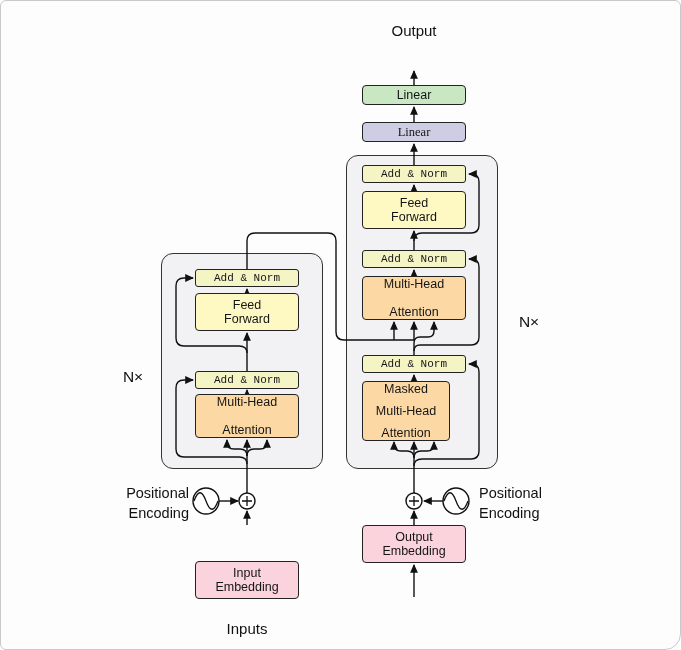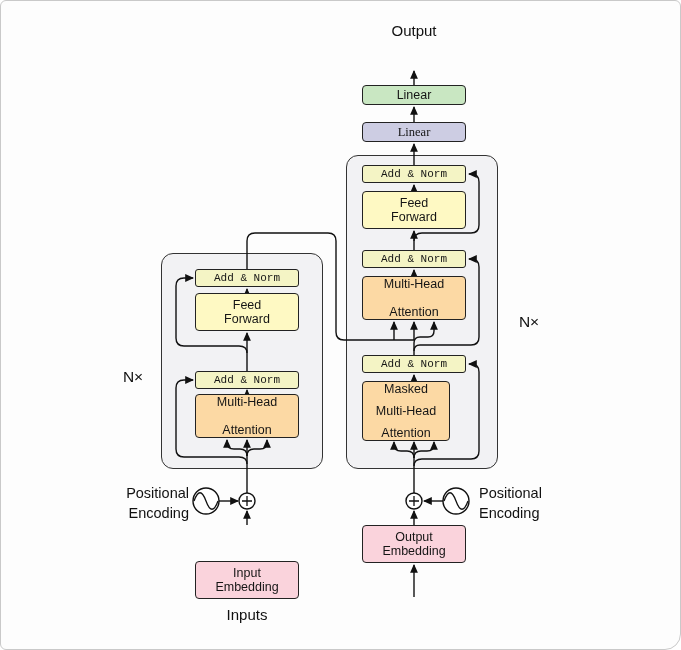--- a/index.html
+++ b/index.html
@@ -181,18 +181,18 @@
   <div class="lbl right" style="left:94px;top:482px;width:94px;font-size:14.5px;">
     <div>Positional</div>
     <div>Encoding</div>
   </div>
 
   <div class="lbl" style="left:478px;top:482px;width:94px;font-size:14.5px;">
     <div>Positional</div>
     <div>Encoding</div>
   </div>
 
-  <div class="lbl center" style="left:196px;top:604px;width:100px;">Inputs</div>
+  <div class="lbl center" style="left:196px;top:618px;width:100px;">Inputs</div>
 
   <div class="lbl center" style="left:343px;top:599px;width:140px;">
   </div>
 
 </div>
 
 </body></html>

